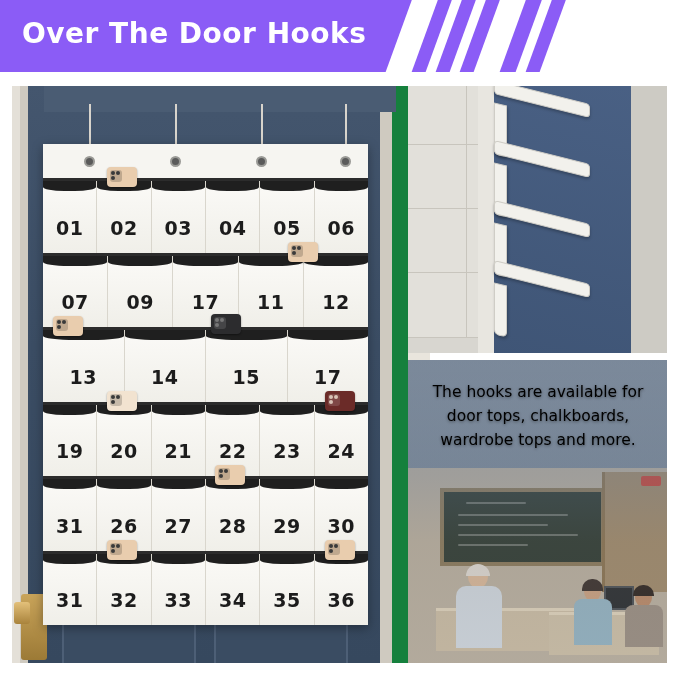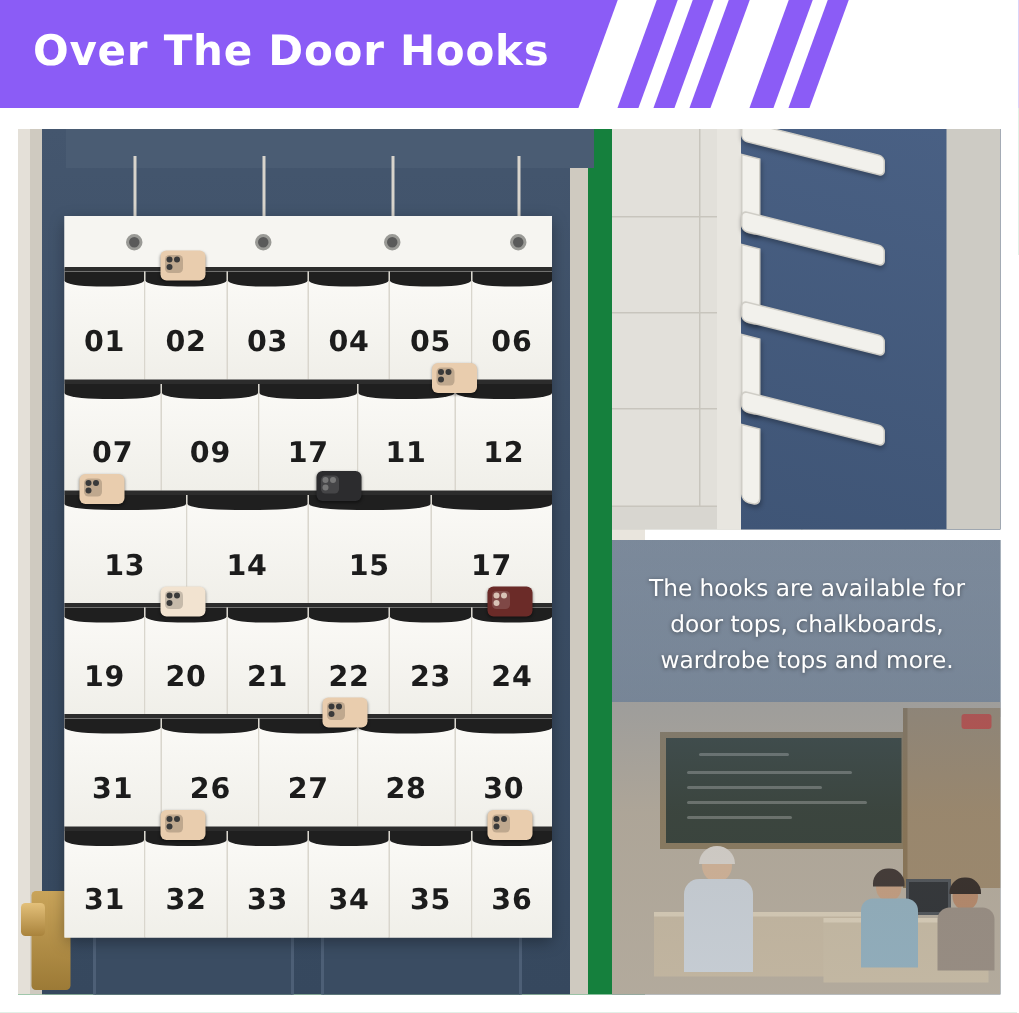--- a/index.html
+++ b/index.html
@@ -428,21 +428,21 @@
     position: absolute;
     left: 0; top: 0; width: 259px; height: 303px;
     background: linear-gradient(180deg, rgba(105,120,140,0.45) 0%, rgba(105,120,140,0.32) 38%, rgba(120,115,105,0.18) 60%, rgba(120,115,105,0.10) 100%);
     pointer-events: none;
   }
   .class-caption {
     position: absolute;
     left: 14px;
     top: 20px;
     width: 232px;
-    color: #ffffff;
+    color: #000000;
     font-size: 15.5px;
     line-height: 24px;
     font-family: "DejaVu Sans", sans-serif;
     text-align: center;
     text-shadow: 0 1px 3px rgba(0,0,0,0.45);
   }
 </style>
 </head>
 <body>
 
@@ -641,20 +641,24 @@
                 <div class="pocket-lip"></div>
                 <span class="pocket-num">26</span>
               </div>
             <div class="pocket">
                 <div class="pocket-lip"></div>
                 <span class="pocket-num">27</span>
               </div>
             <div class="pocket">
                 <div class="pocket-lip"></div>
                 <span class="pocket-num">28</span>
+              </div>
+            <div class="pocket">
+                <div class="pocket-lip"></div>
+                <span class="pocket-num">29</span>
               </div>
             <div class="pocket">
                 <div class="pocket-lip"></div>
                 <span class="pocket-num">30</span>
               </div>
           </div>
           <div class="phone" style="left:172px;top:-14px;background:#e9cdae;">
             <span class="cam">
                 <i class="a"></i>
                 <i class="b"></i>

